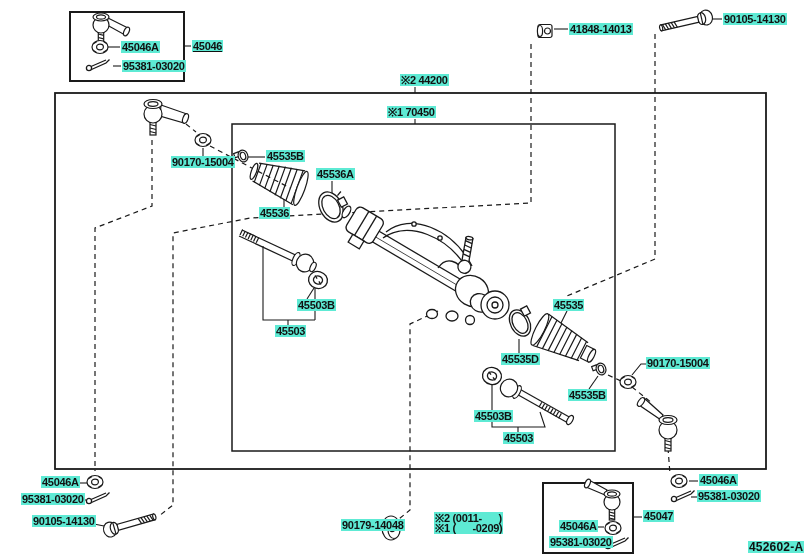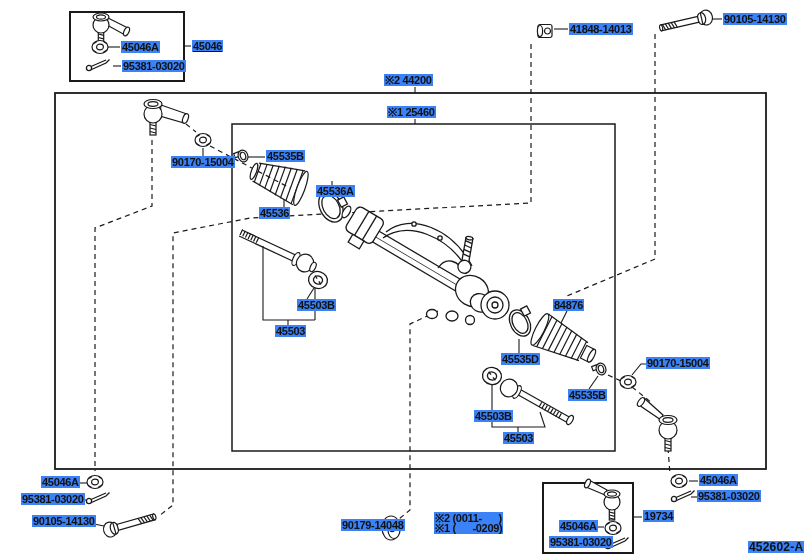--- a/index.html
+++ b/index.html
@@ -1,20 +1,20 @@
 <!DOCTYPE html>
 <html><head>
 <meta charset="utf-8">
 <style>
   html,body{margin:0;padding:0;background:#fff;}
   .stage{position:relative;width:811px;height:560px;background:#fff;overflow:hidden;
          font-family:"Liberation Sans",sans-serif;}
   .stage svg{position:absolute;left:0;top:0;}
   .lbl{position:absolute;font-weight:bold;font-size:11px;line-height:12px;color:#111;
-       letter-spacing:-0.3px;white-space:pre;background:#3b82f6;padding:0 1px;z-index:5;}
+       letter-spacing:-0.3px;white-space:pre;background:#5eead4;padding:0 1px;z-index:5;}
   .code{font-size:12px;letter-spacing:0.2px;}
 </style>
 </head>
 <body>
 
 <div class="stage">
 
 <svg width="811" height="560" viewBox="0 0 811 560">
   <defs>
     <g id="nut" stroke="#1a1a1a" stroke-width="1.2" fill="#fff">
@@ -268,40 +268,40 @@
   </g>
   <use href="#nut" x="613" y="528"></use>
   <use href="#pin" x="616" y="542"></use>
 </svg>
 
 <div class="lbl" style="left:121px;top:41px;">45046A</div>
 <div class="lbl" style="left:122px;top:60px;">95381-03020</div>
 <div class="lbl" style="left:192px;top:40px;text-decoration:underline;">45046</div>
 <div class="lbl" style="left:569px;top:23px;">41848-14013</div>
 <div class="lbl" style="left:723px;top:13px;">90105-14130</div>
-<div class="lbl" style="left:384px;top:74px;">※2 44200</div>
-<div class="lbl" style="left:387px;top:106px;">※1 25460</div>
+<div class="lbl" style="left:400px;top:74px;">※2 44200</div>
+<div class="lbl" style="left:387px;top:106px;">※1 70450</div>
 <div class="lbl" style="left:171px;top:156px;">90170-15004</div>
 <div class="lbl" style="left:266px;top:150px;">45535B</div>
-<div class="lbl" style="left:316px;top:185px;">45536A</div>
+<div class="lbl" style="left:316px;top:168px;">45536A</div>
 <div class="lbl" style="left:259px;top:207px;text-align:center;">45536</div>
 <div class="lbl" style="left:297px;top:299px;">45503B</div>
 <div class="lbl" style="left:275px;top:325px;">45503</div>
-<div class="lbl" style="left:553px;top:299px;">84876</div>
+<div class="lbl" style="left:553px;top:299px;">45535</div>
 <div class="lbl" style="left:501px;top:353px;text-align:center;">45535D</div>
 <div class="lbl" style="left:568px;top:389px;">45535B</div>
 <div class="lbl" style="left:646px;top:357px;">90170-15004</div>
 <div class="lbl" style="left:474px;top:410px;">45503B</div>
 <div class="lbl" style="left:503px;top:432px;">45503</div>
 <div class="lbl" style="left:41px;top:476px;">45046A</div>
 <div class="lbl" style="left:21px;top:493px;">95381-03020</div>
 <div class="lbl" style="left:32px;top:515px;">90105-14130</div>
 <div class="lbl" style="left:319px;top:519px;margin-left:22px;">90179-14048</div>
 <div class="lbl" style="left:434px;top:522px;">※1 (      -0209)</div>
 <div class="lbl" style="left:434px;top:512px;">※2 (0011-      )</div>
 <div class="lbl" style="left:699px;top:474px;">45046A</div>
 <div class="lbl" style="left:697px;top:490px;">95381-03020</div>
 <div class="lbl" style="left:559px;top:520px;">45046A</div>
 <div class="lbl" style="left:549px;top:536px;">95381-03020</div>
-<div class="lbl" style="left:643px;top:510px;">19734</div>
+<div class="lbl" style="left:643px;top:510px;">45047</div>
 <div class="lbl code" style="left:748px;top:541px;text-align:right;">452602-A</div>
 
 </div>
 
 </body></html>

